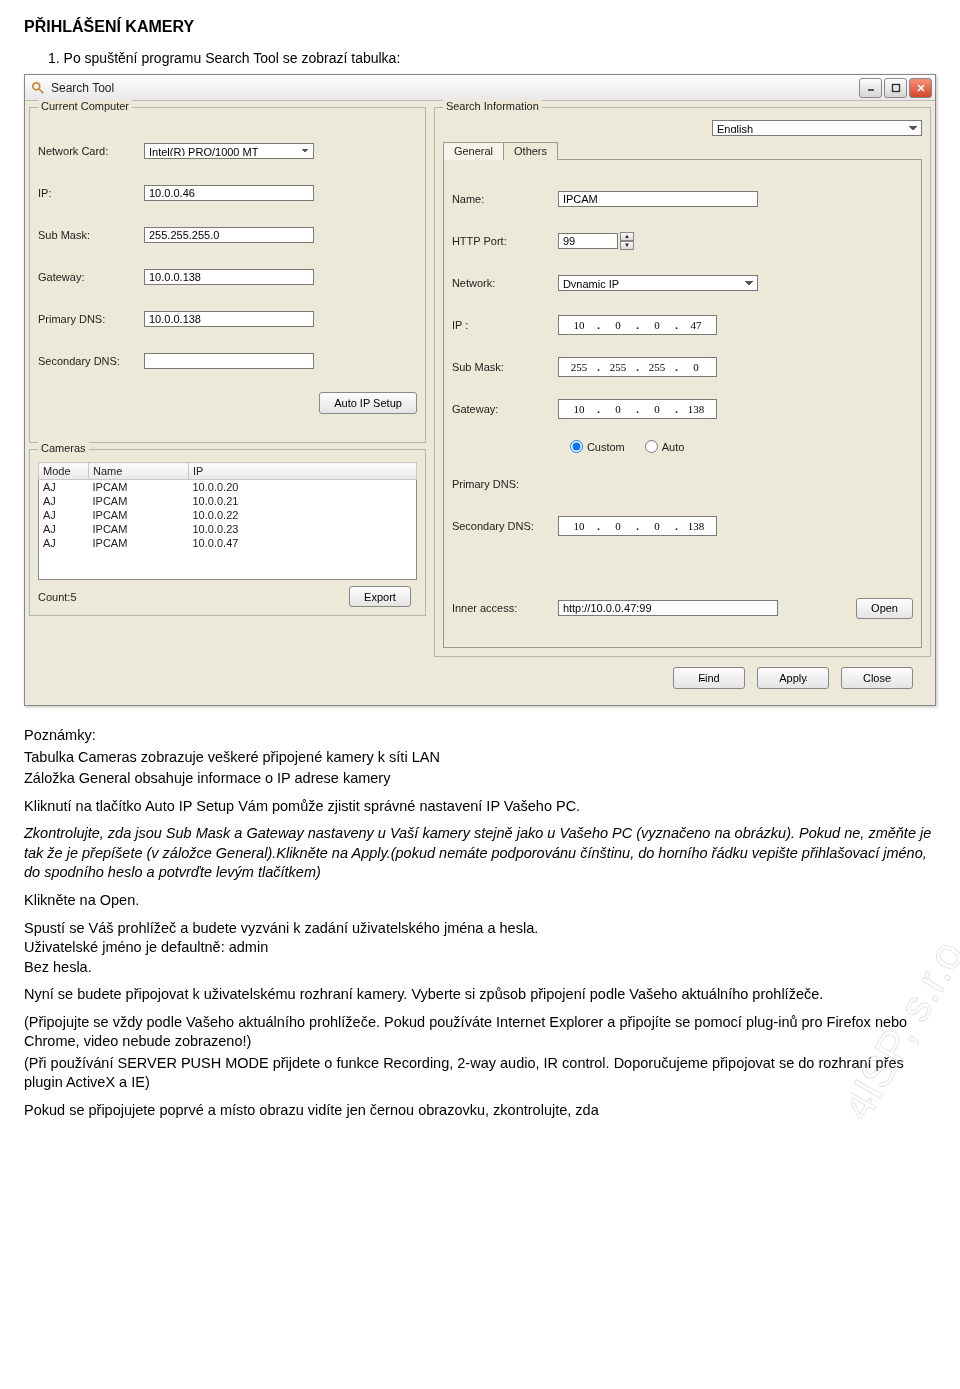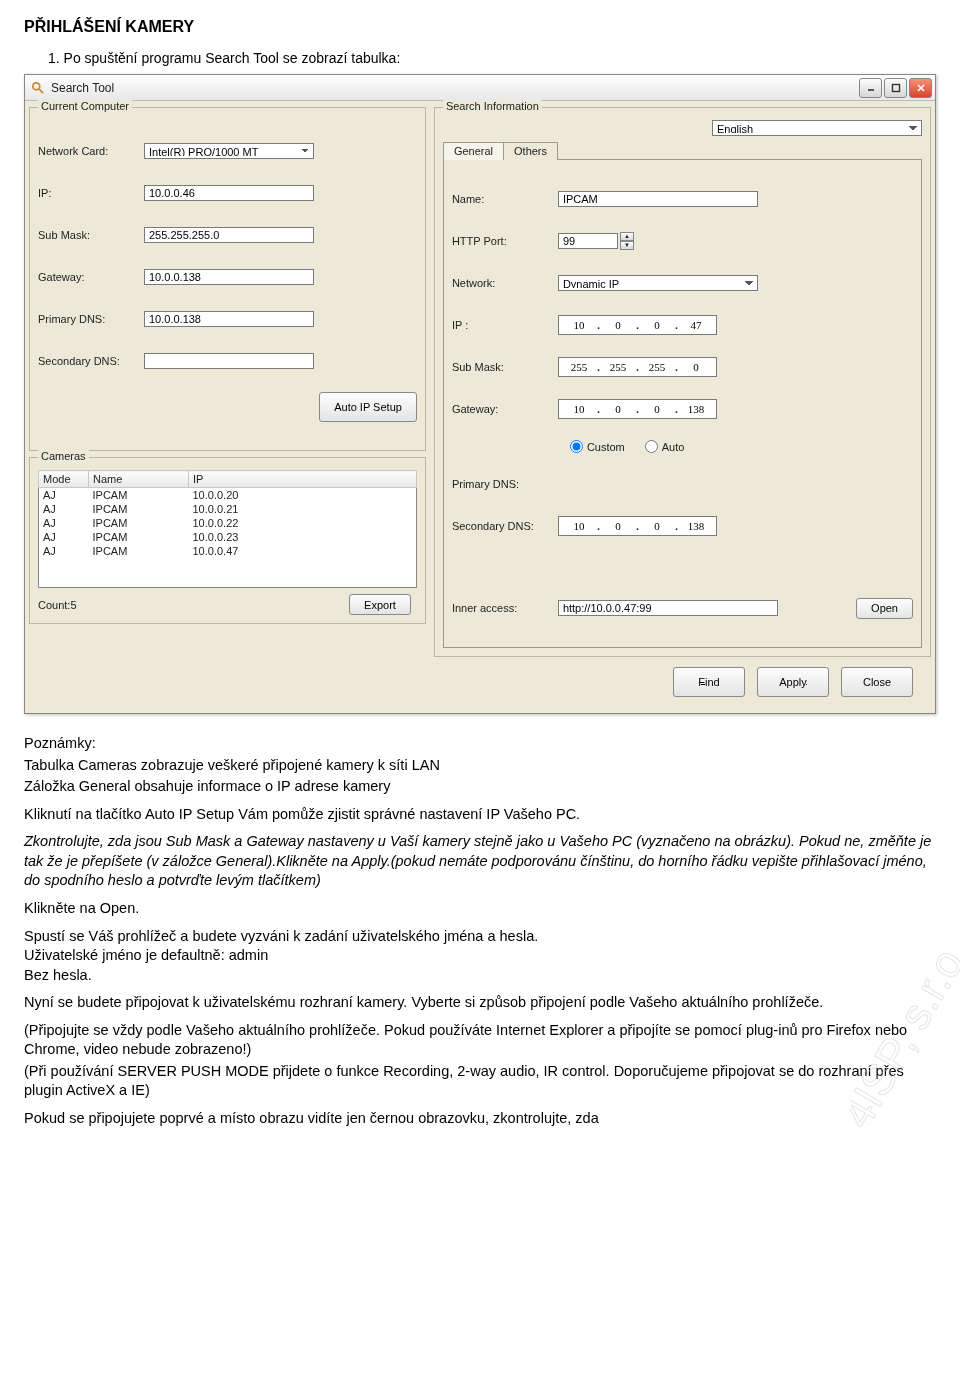--- a/index.html
+++ b/index.html
@@ -104,21 +104,21 @@
   .spin-wrap .inp { width:60px; }
   .spin-btns { display:inline-flex; flex-direction:column; margin-left:2px;}
   .spin-btns span { width:14px; height:9px; border:1px solid #888; background:linear-gradient(#fdfdfd,#d8d8d8); font-size:6px; line-height:7px; text-align:center; cursor:pointer;}
   .ipbox { display:inline-flex; border:1px solid #7a7a7a; background:#fff; height:20px; align-items:center; padding:0 4px;}
   .ipbox .oct { width:32px; border:none; text-align:center; font-family:Tahoma; font-size:11px; outline:none;}
   .ipbox .dot { padding:0 2px; font-weight:bold;}
   .btn {
     font-family: Tahoma, Arial, sans-serif;
     font-size: 11px;
     padding: 2px 14px;
-    height: 30px;
+    height: 22px;
     border: 1px solid #888;
     border-radius: 3px;
     background: linear-gradient(#fdfdfd,#e4e4e4);
     cursor: pointer;
   }
   .btn.small { height: 21px; }
   .right-align { text-align: right; }
   .tabs {
     display:flex; margin: 6px 0 0 0;
   }

